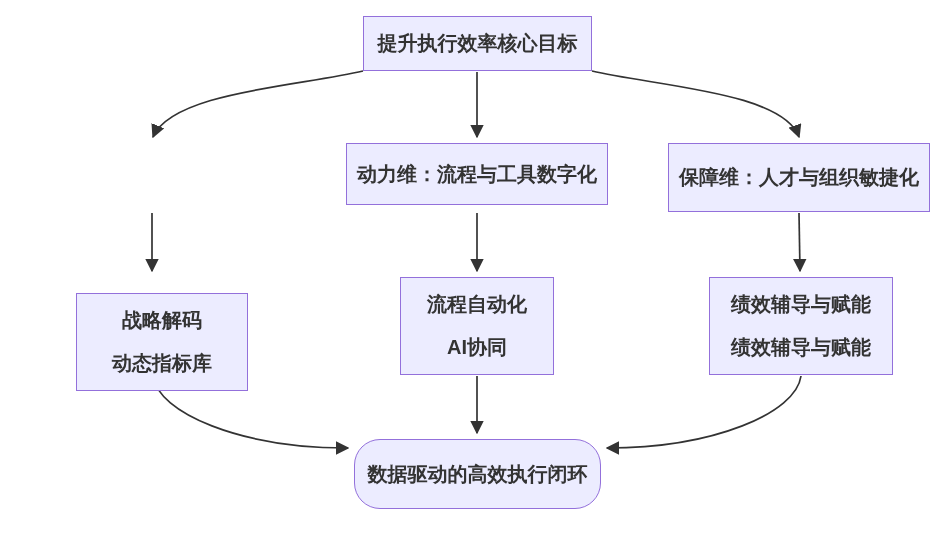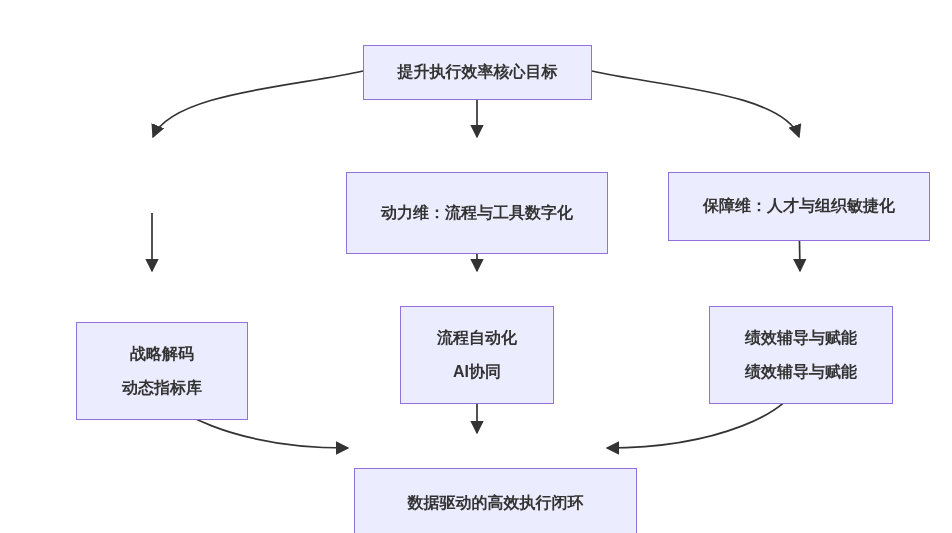--- a/index.html
+++ b/index.html
@@ -37,25 +37,24 @@
     position: absolute;
     box-sizing: border-box;
     display: flex;
     flex-direction: column;
     align-items: center;
     justify-content: center;
     background: var(--node-fill, #ECECFF);
     border: 1.3px solid var(--node-border, #9370DB);
     color: var(--text-color, #333333);
     font-weight: bold;
-    font-size: 16px;
+    font-size: 20px;
     text-align: center;
     line-height: 2.15;
     white-space: nowrap;
-    margin-top: 29px;
   }
 </style>
 </head>
 <body>
 
 <div class="canvas">
 
   <svg class="edges" viewBox="0 0 952 533" aria-hidden="true">
     <defs>
       <marker id="arrow" viewBox="0 0 10 10" refX="9" refY="5" markerWidth="8" markerHeight="8" orient="auto-start-reverse">
@@ -71,21 +70,21 @@
     <path class="edge" d="M153,376 C158,413 240,448 348,448" marker-end="url(#arrow)"></path>
     <path class="edge" d="M477,376 L477,433" marker-end="url(#arrow)"></path>
     <path class="edge" d="M801,376 C796,413 714,448 607,448" marker-end="url(#arrow)"></path>
   </svg>
 
   <div class="node" style="left:363px; top:16px; width:229px; height:55px;">
     <span>提升执行效率核心目标</span>
   </div>
 
 
-  <div class="node" style="left:346px; top:143px; width:262px; height:82px;">
+  <div class="node" style="left:346px; top:143px; width:262px; height:62px;">
     <span>动力维：流程与工具数字化</span>
   </div>
 
   <div class="node" style="left:668px; top:143px; width:262px; height:69px;text-align:center;">
     <span>保障维：人才与组织敏捷化</span>
   </div>
 
   <div class="node" style="left:76px; top:293px; width:172px; height:98px;justify-content:center;">
     <span>战略解码</span>
     <span>动态指标库</span>
@@ -94,17 +93,17 @@
   <div class="node" style="left:400px; top:277px; width:154px; height:98px;">
     <span>流程自动化</span>
     <span>AI协同</span>
   </div>
 
   <div class="node" style="left:709px; top:277px; width:184px; height:98px;font-family:Liberation Serif, serif;">
     <span>绩效辅导与赋能</span>
     <span>绩效辅导与赋能</span>
   </div>
 
-  <div class="node" style="left:354px; top:439px; width:283px; height:70px;">
+  <div class="node" style="left:354px; top:439px; width:247px; height:70px;border-radius:26px;">
     <span>数据驱动的高效执行闭环</span>
   </div>
 
 </div>
 
 </body></html>

